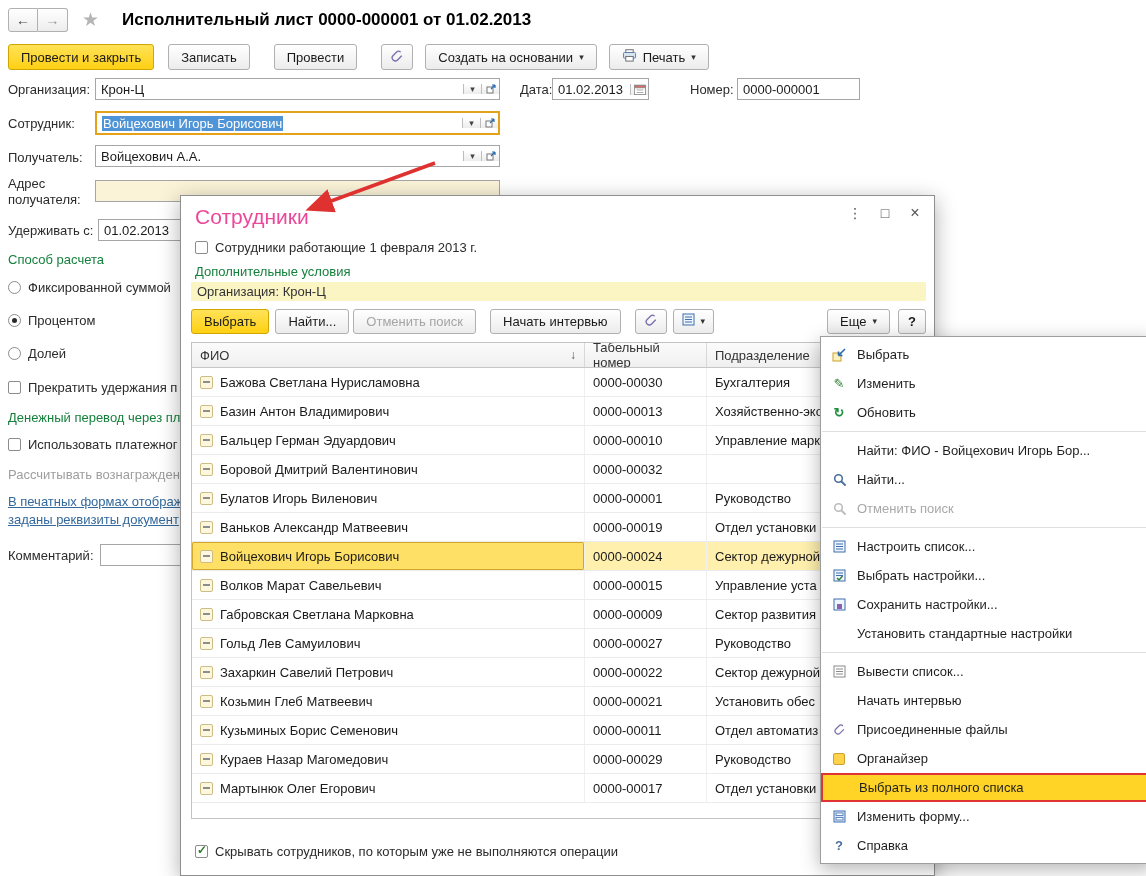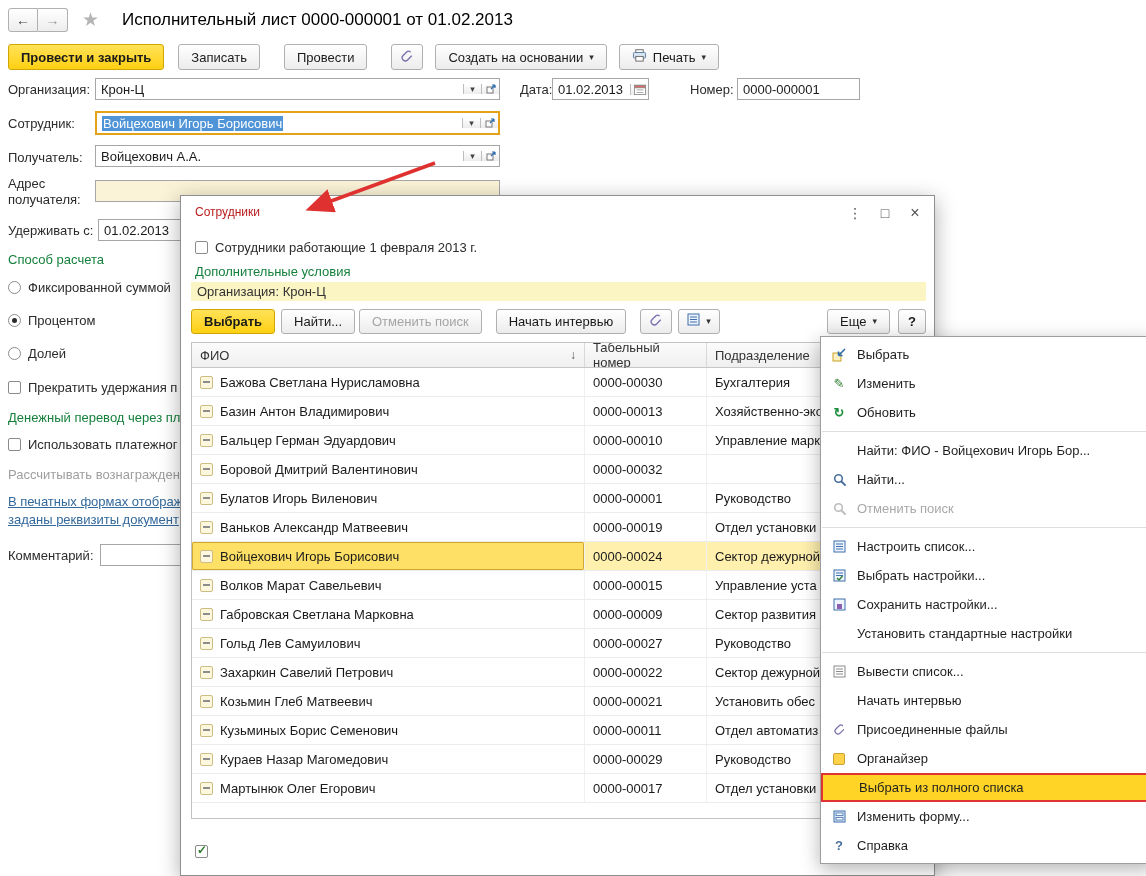--- a/index.html
+++ b/index.html
@@ -1,45 +1,45 @@
 <!DOCTYPE html>
 <html><head>
 <meta charset="utf-8">
 <style>
   *{margin:0;padding:0;box-sizing:border-box;font-family:"Liberation Sans",sans-serif}
   body{width:1146px;height:876px;overflow:hidden;background:#fff;font-size:13px;color:#1a1a1a}
   #root{position:relative;width:1146px;height:876px;overflow:hidden;background:#fff}
   .lbl{position:absolute;white-space:nowrap;color:#2b2b2b}
   .btn{display:inline-flex;align-items:center;justify-content:center;gap:6px;height:26px;padding:0 12px;background:linear-gradient(#ffffff,#ececec);border:1px solid #b0b0b0;border-radius:3px;font-size:13px;color:#1a1a1a;cursor:pointer;white-space:nowrap}
-  .btn.primary{background:linear-gradient(#ffe257,#ffd013);border-color:#cfa700;font-weight:700}
+  .btn.primary{background:linear-gradient(#ffe257,#ffd013);border-color:#cfa700;font-weight:400}
   .btn.disabled{color:#a5a5a5}
   .caret{font-size:9px;color:#333;line-height:1}
   .navwrap{position:absolute;left:8px;top:8px;display:flex}
   .navbtn{width:30px;height:24px;display:inline-flex;align-items:center;justify-content:center;background:linear-gradient(#fff,#ededed);border:1px solid #b0b0b0;font-size:14px;color:#444;cursor:pointer}
   .navbtn.back{border-radius:3px 0 0 3px}
   .navbtn.fwd{border-radius:0 3px 3px 0;border-left:none;color:#999}
   .star{position:absolute;left:82px;top:8px;font-size:19px;color:#b5b5b5;cursor:pointer}
-  .page-title{position:absolute;left:122px;top:10px;font-size:17px;font-weight:400;color:#000;white-space:nowrap}
+  .page-title{position:absolute;left:122px;top:10px;font-size:17px;font-weight:700;color:#000;white-space:nowrap}
   .main-toolbar{position:absolute;left:8px;top:44px;display:flex;gap:12px;align-items:center}
   .field{position:absolute;display:flex;align-items:center;height:22px;border:1px solid #a6a6a6;background:#fff}
   .field .val{flex:1;display:flex;align-items:center;padding:0 5px;white-space:nowrap;overflow:hidden}
   .field .fbtn{width:18px;display:flex;align-items:center;justify-content:center;border-left:1px solid #bdbdbd;background:linear-gradient(#fff,#ececec);cursor:pointer;font-size:9px;color:#444}
   .field.focus{border:2px solid #e3a21a;height:24px}
   .field.cream{background:#faf3d7}
   .sel-text{background:#4f94d6;color:#fff;padding:0 1px}
   .radio{position:absolute;width:13px;height:13px;border:1px solid #8c8c8c;border-radius:50%;background:#fff}
   .radio.sel::after{content:"";position:absolute;left:3px;top:3px;width:5px;height:5px;border-radius:50%;background:#2b2b2b}
   .cbx{position:absolute;width:13px;height:13px;border:1px solid #8c8c8c;border-radius:2px;background:#fff}
   .cbx.checked::after{content:"✓";position:absolute;left:1px;top:-3px;font-size:12px;font-weight:700;color:#2c7a2c}
   .green{color:#15803c}
   .grayed{color:#9e9e9e}
   .linkline{color:#33699c;text-decoration:underline;cursor:pointer}
   
   .dialog{position:absolute;left:180px;top:195px;width:755px;height:681px;background:#fff;border:1px solid #8f8f8f;box-shadow:0 5px 20px rgba(0,0,0,.32);z-index:10}
-  .dlg-title{position:absolute;left:14px;top:9px;font-size:12px;color:#b91c1c}
+  .dlg-title{position:absolute;left:14px;top:9px;font-size:21px;color:#ec4899}
   .dlg-ctl{position:absolute;top:6px;width:22px;height:22px;display:flex;align-items:center;justify-content:center;color:#555;font-size:14px;cursor:pointer;background:none;border:none}
   .org-bar{position:absolute;left:10px;top:86px;width:735px;height:19px;background:#fbf4c3;display:flex;align-items:center;padding:0 6px;color:#333}
   .dlg-toolbar{position:absolute;left:10px;top:112px;width:735px;height:26px;display:flex;align-items:center}
   .dlg-toolbar .btn{height:25px}
   .emp-table{position:absolute;left:10px;top:146px;width:735px;height:477px;border:1px solid #c3c3c3;overflow:hidden;display:flex;flex-direction:column;background:#fff}
   .t-head{display:flex;height:25px;background:linear-gradient(#fbfbfb,#efefef);border-bottom:1px solid #c6c6c6;flex:none}
   .t-head .c{display:flex;align-items:center;padding:0 8px;color:#333;border-right:1px solid #d8d8d8}
   .t-body{flex:1;overflow:hidden}
   .t-row{display:flex;height:29px;border-bottom:1px solid #ececec;cursor:pointer;background:#fff}
   .t-row .c{display:flex;align-items:center;padding:0 8px;border-right:1px solid #f0f0f0;white-space:nowrap;overflow:hidden}
@@ -372,20 +372,21 @@
               <span class="item-icon"></span>
               <span class="nm">Мартынюк Олег Егорович</span>
             </div>
     <div class="c num">0000-00017</div>
     <div class="c dept">Отдел установки</div>
   </div>
 </div>
     </div>
 
     <span class="cbx checked" style="left:14px;top:649px"></span>
+    <div class="lbl" style="left:34px;top:648px">Скрывать сотрудников, по которым уже не выполняются операции</div>
   </div>
 
   <div class="ctx-menu">
     <div id="menu-items">
   <div class="mi">
     <span class="mi-icon">
             <svg width="14" height="14" viewBox="0 0 14 14">
               <rect x="1" y="5" width="8" height="8" fill="#fdf0c0" stroke="#c9a227"></rect>
               <path d="M13 1 L6.5 7.5 M6.5 7.5 h4 M6.5 7.5 v-4" stroke="#2b6cb0" stroke-width="1.6" fill="none"></path>
             </svg>

